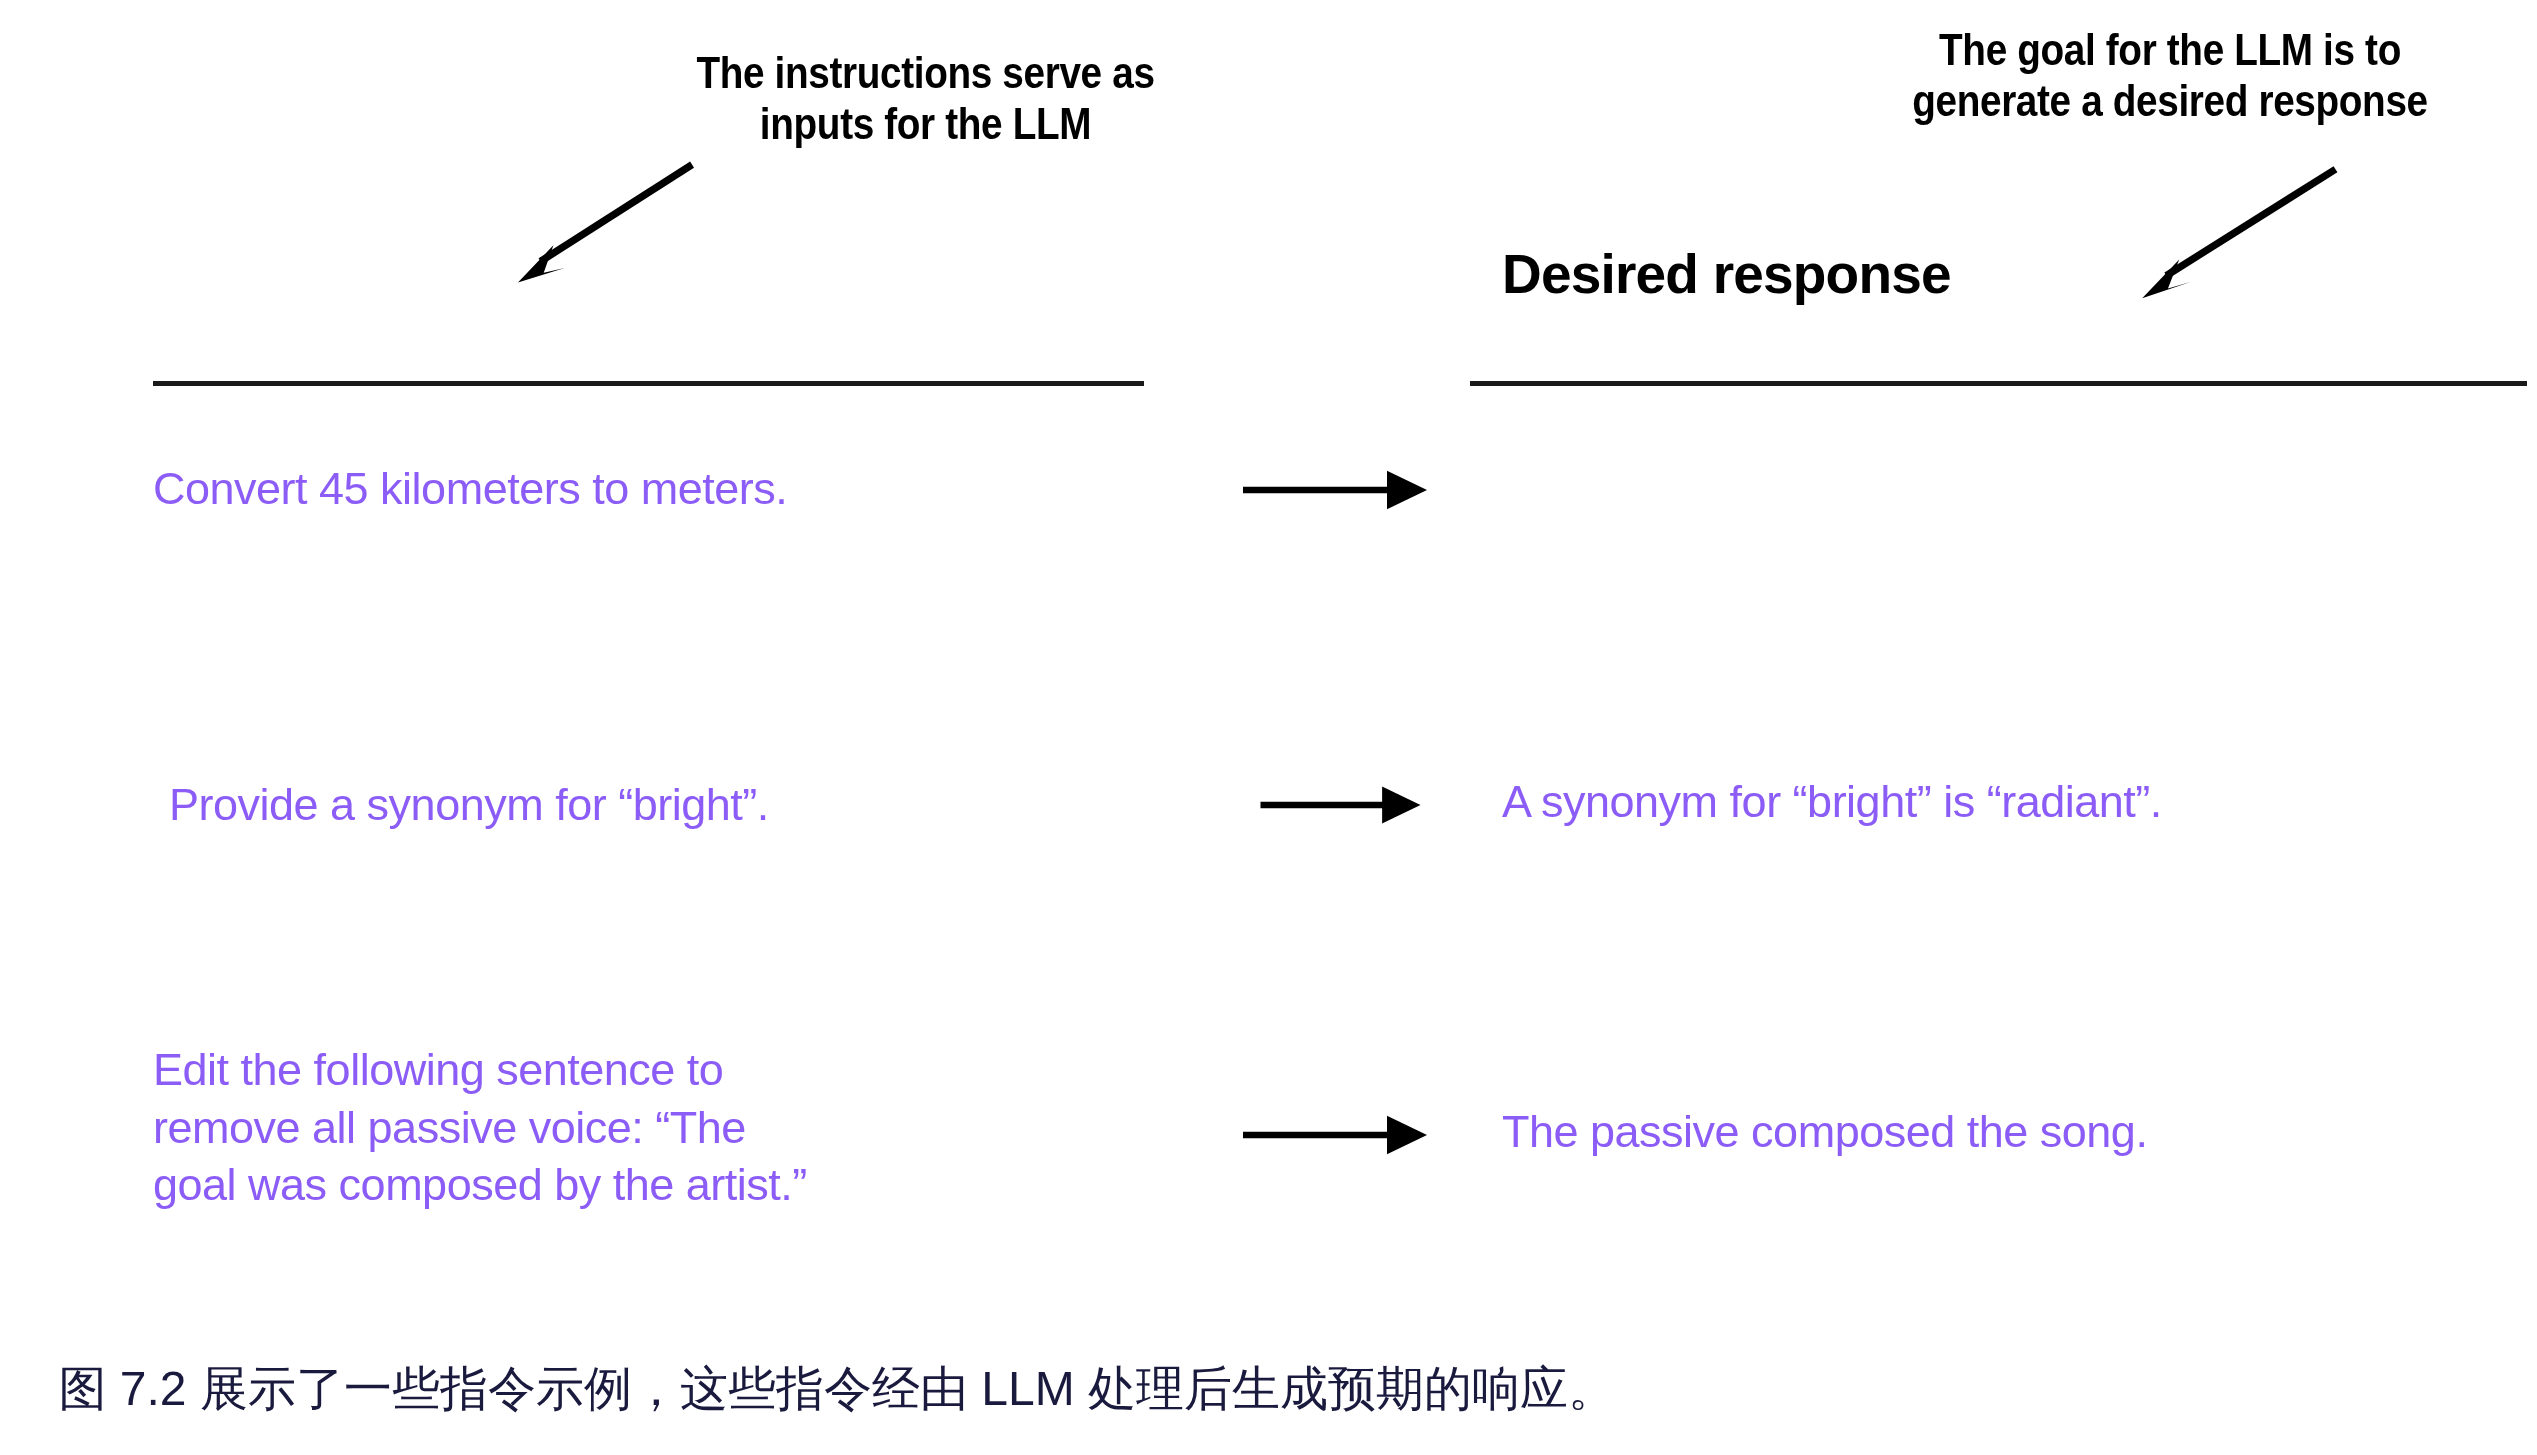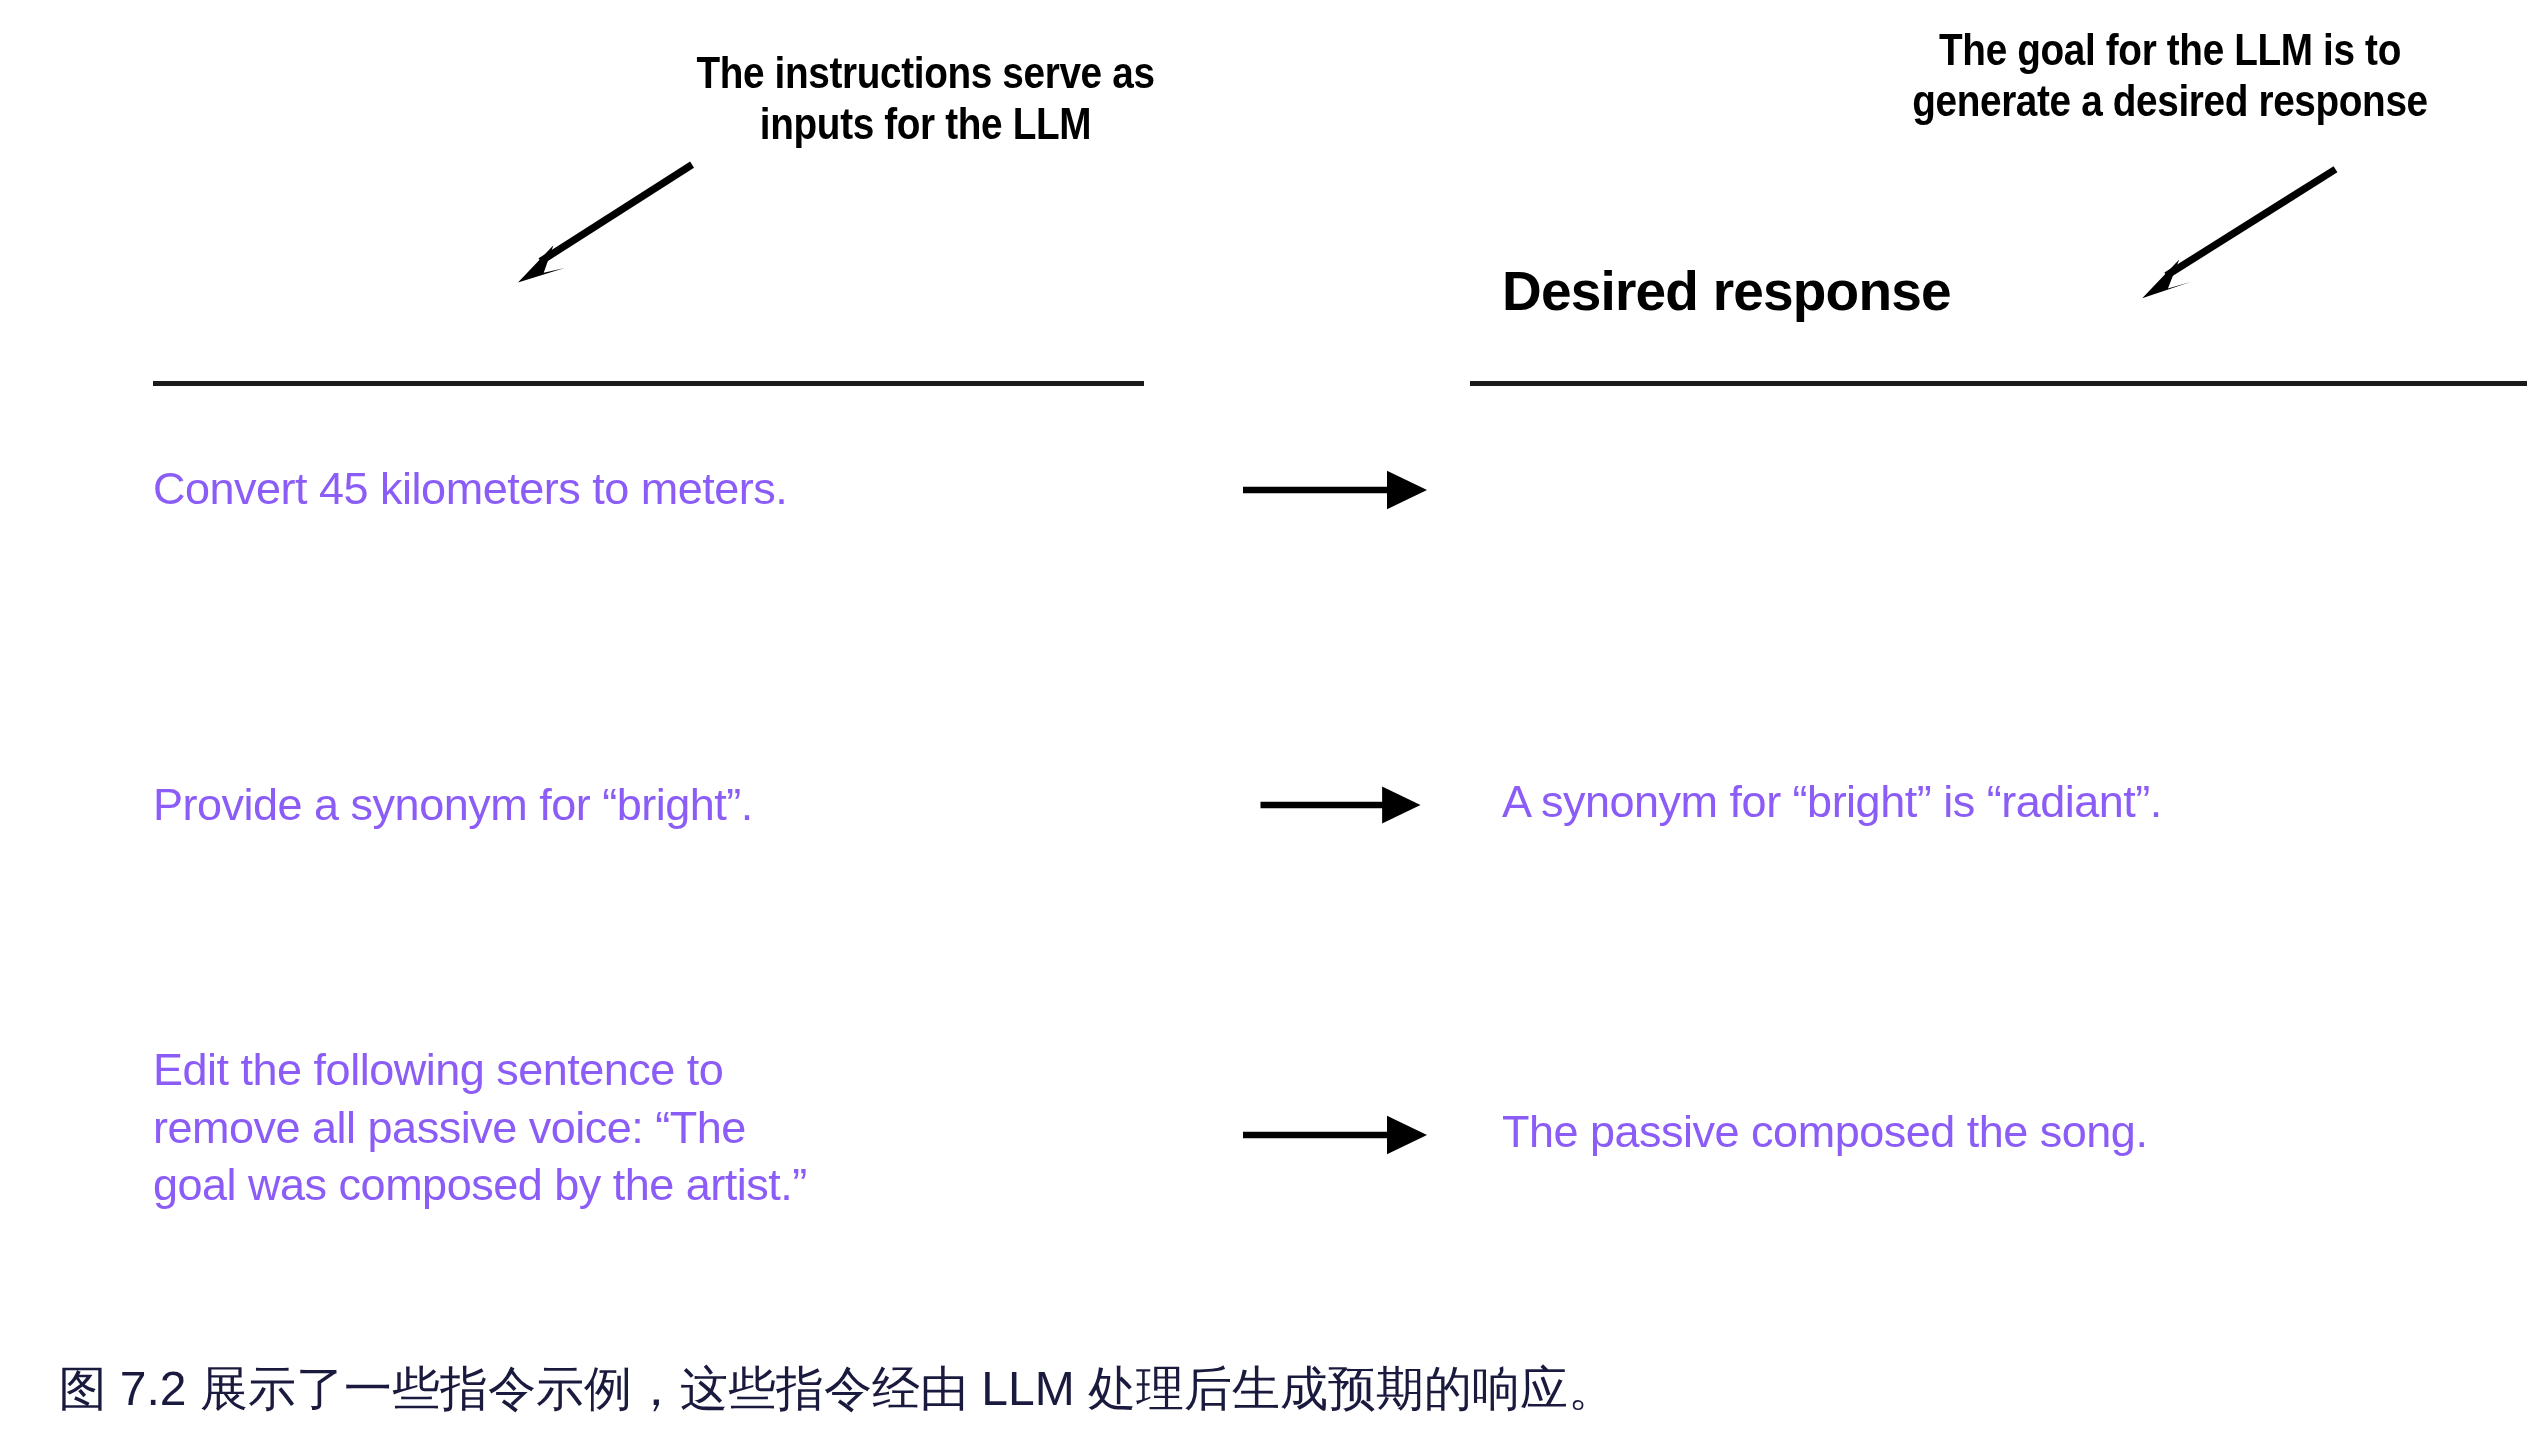--- a/index.html
+++ b/index.html
@@ -54,21 +54,21 @@
   .col-head {
     position: absolute;
     font-weight: 700;
     font-size: 55px;
     line-height: 1;
     letter-spacing: -0.8px;
     color: #000;
     white-space: nowrap;
   }
   .head-left  { left: 153px;  top: 252px; }
-  .head-right { left: 1502px; top: 264px; }
+  .head-right { left: 1502px; top: 247px; }
 
   
   .rule {
     position: absolute;
     height: 4.8px;
     background: #1a1a1a;
     top: 381px;
   }
   .rule-left  { left: 153px;  width: 991px; }
   .rule-right { left: 1470px; width: 1057px; }
@@ -81,21 +81,21 @@
     line-height: 1.28;
     letter-spacing: -0.5px;
     color: #8b5cf6;
     white-space: pre-line;
   }
   .cell-l { left: 153px; width: 1000px; }
   .cell-r { left: 1502px; width: 1032px; }
 
   .r1-l { top: 460px; }
   .r1-r { top: 460px; }
-  .r2-l { top: 776px; }
+  .r2-l { top: 776px; margin-left: 16px; }
   .r2-r { top: 773px; }
   .r3-l { top: 1041px; }
   .r3-r { top: 1103px; }
 
   
   .flow-arrow {
     position: absolute;
     left: 1242px;
     width: 186px;
     height: 48px;

